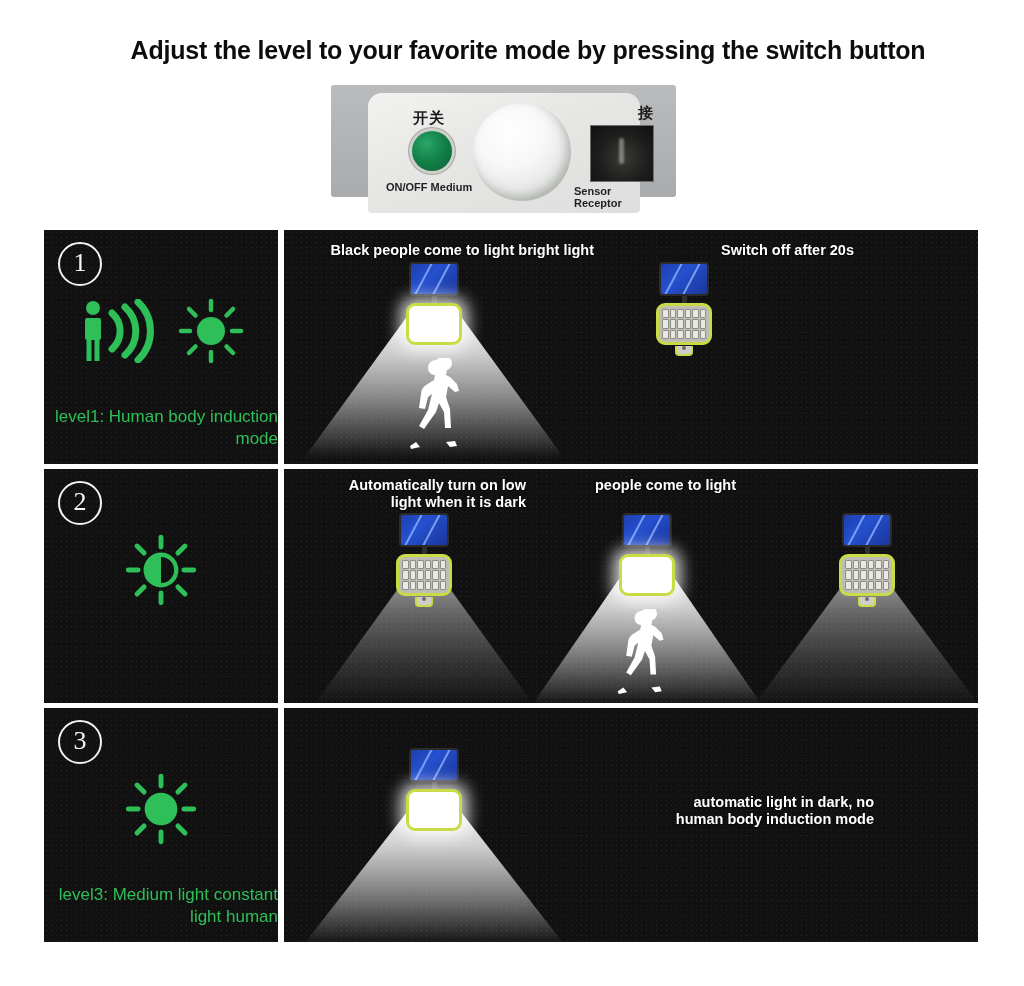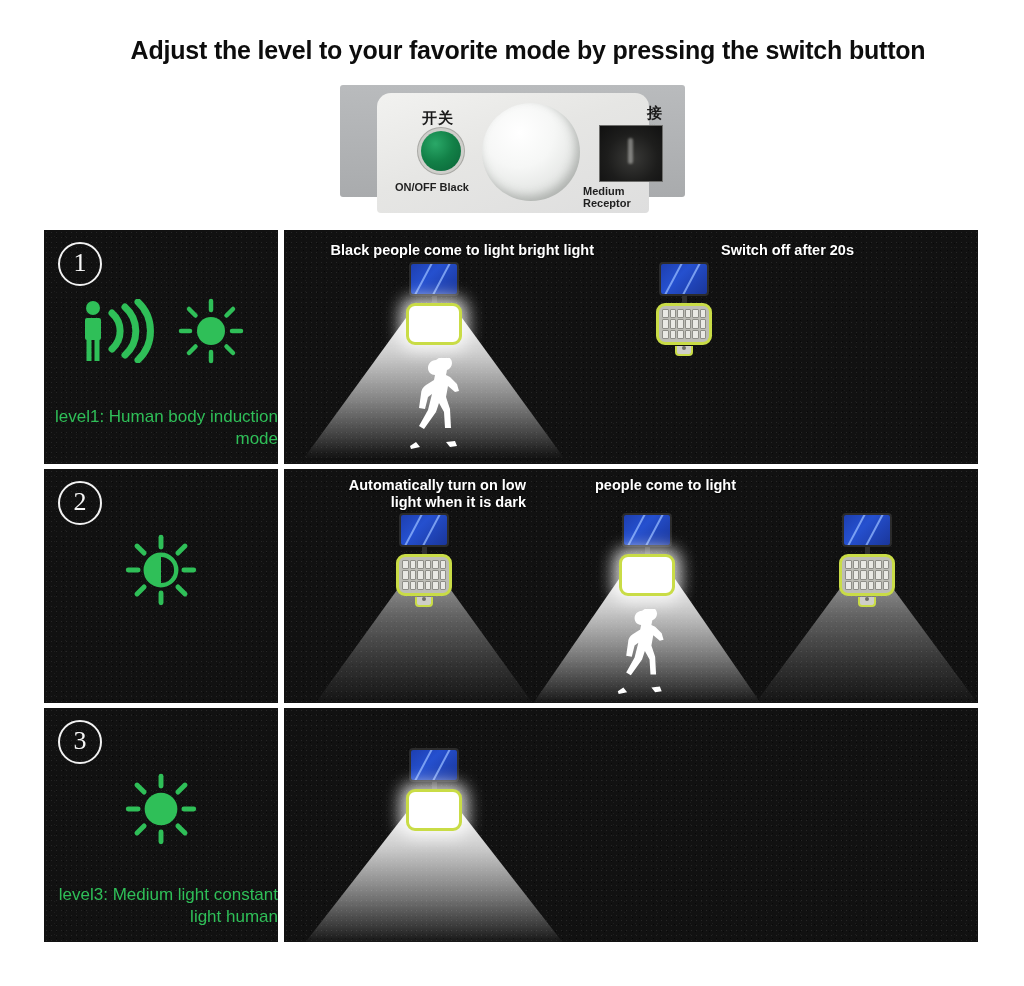--- a/index.html
+++ b/index.html
@@ -24,21 +24,21 @@
     text-align: center;
     font-size: 25px;
     font-weight: bold;
     color: #0d0d0d;
     letter-spacing: -0.2px;
   }
 
   
   .sensor-photo {
     position: absolute;
-    left: 340px;
+    left: 331px;
     top: 85px;
     width: 345px;
     height: 112px;
     background: linear-gradient(180deg,#b9bbbd 0%, #a9abad 100%);
     border-radius: 3px;
     box-sizing: border-box;
   }
   .sensor-face {
     position: absolute;
     left: 37px;
@@ -307,25 +307,25 @@
 </style>
 </head>
 <body>
 
 <div class="title">Adjust the level to your favorite mode by pressing the switch button</div>
 
 <div class="sensor-photo">
   <div class="sensor-face">
     <div class="sw-cn">开关</div>
     <div class="sw-btn"></div>
-    <div class="sw-label">ON/OFF Black</div>
+    <div class="sw-label">ON/OFF Medium</div>
     <div class="pir-dome"></div>
     <div class="rc-cn">接收头</div>
     <div class="rc-window"></div>
-    <div class="rc-label">Medium Receptor</div>
+    <div class="rc-label">Sensor Receptor</div>
   </div>
 </div>
 
 <div class="grid">
 
   <div class="row r1">
     <div class="cell cell-label">
       <div class="badge">1</div>
       <div class="mode-icons">
 
@@ -526,16 +526,18 @@
 
     <div class="cell cell-scene">
 
       <div class="beam beam-bright" style="left:20px; top:96px; width:260px; height:140px;"></div>
       <div class="lamp" style="left:122px; top:40px; width:56px;">
         <div class="solar"></div>
         <div class="stem"></div>
         <div class="head on"></div>
       </div>
 
+      <div class="cap" style="left:290px; top:86px; width:300px;">automatic light in dark, no
+human body induction mode</div>
     </div>
   </div>
 
 </div>
 
 </body></html>

